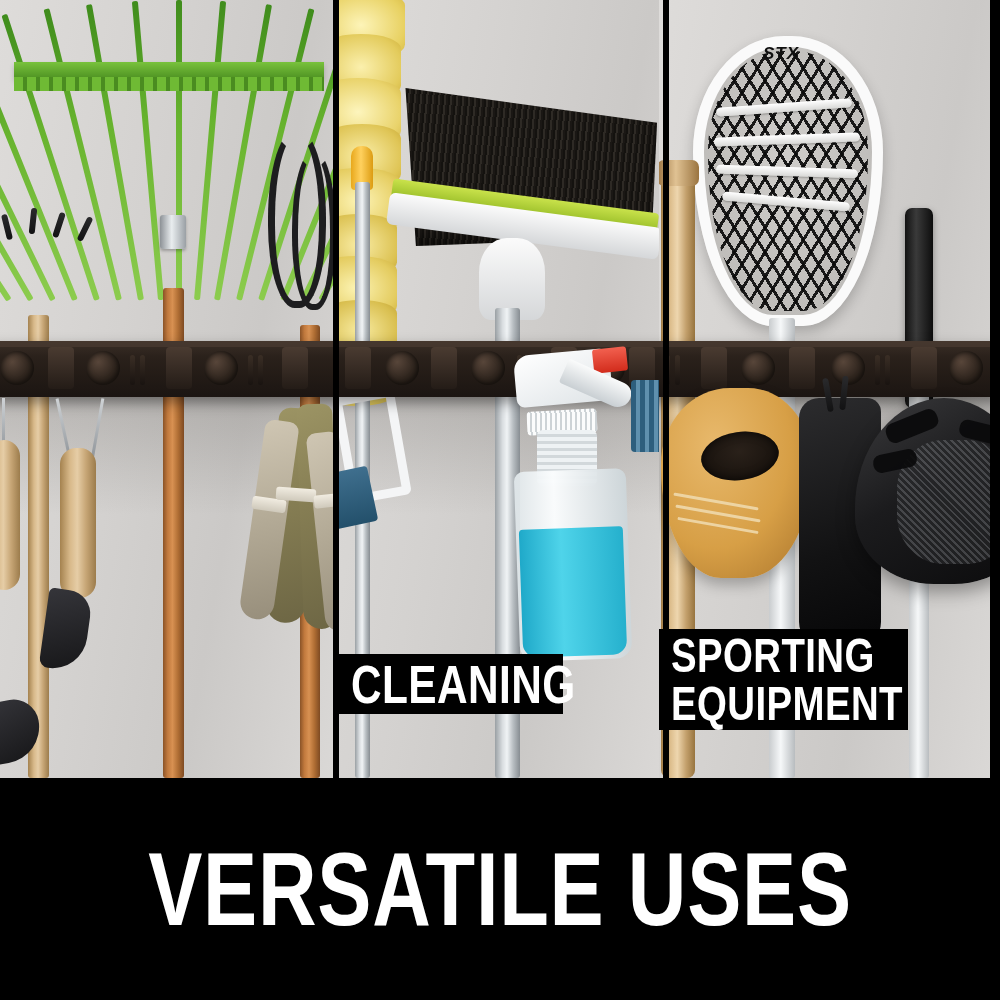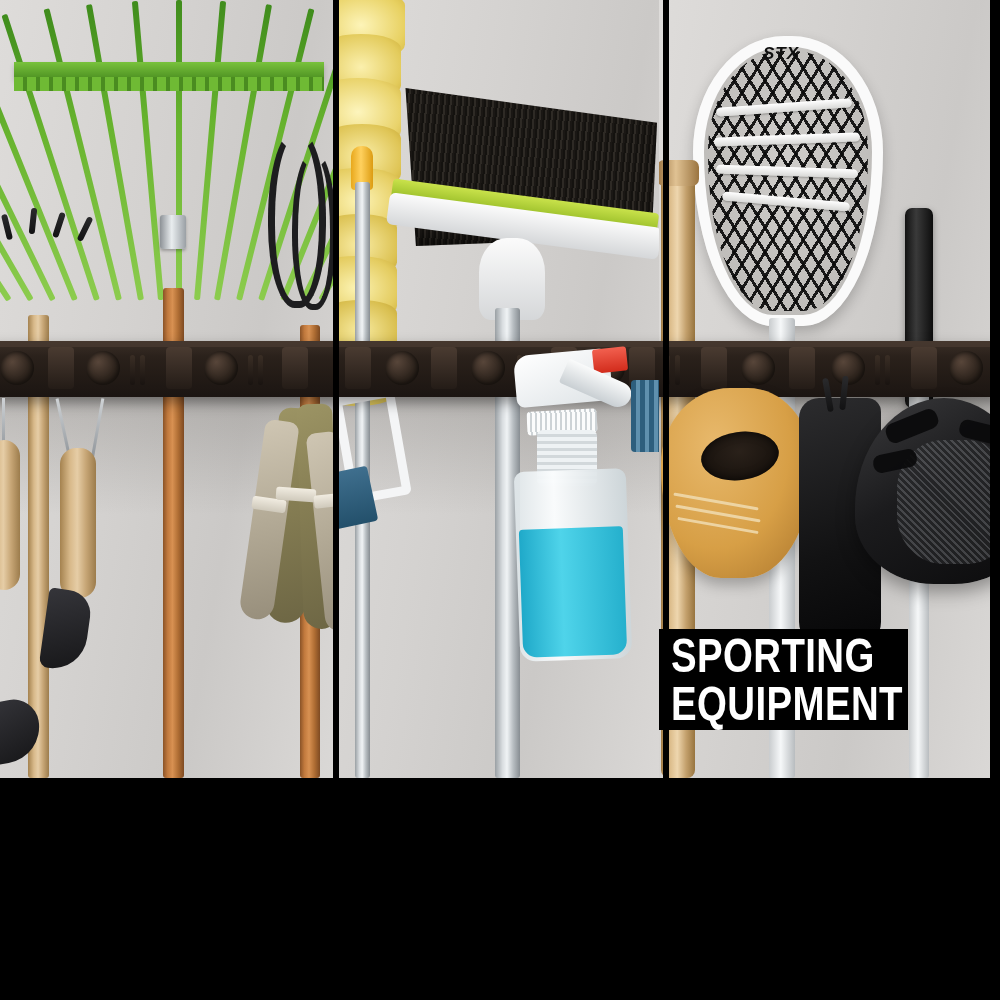--- a/index.html
+++ b/index.html
@@ -294,20 +294,23 @@
         <div class="trigger-lever" style="left:222px; top:372px; width:72px; height:26px; transform:rotate(24deg);"></div>
         <div class="spray-collar" style="left:188px; top:410px; width:70px; height:24px; transform:rotate(-3deg);"></div>
         <div class="spray-neck" style="left:198px; top:430px; width:60px; height:56px; border-radius:6px;"></div>
         <div class="spray-body" style="left:178px; top:470px; width:112px; height:190px; transform:rotate(-2deg);"></div>
         <div class="spray-liquid" style="left:182px; top:528px; width:104px; height:128px; transform:rotate(-2deg);"></div>
       </div>
 
       <div style="position:absolute; left:292px; top:380px; width:32px; height:72px; border-radius:4px;
                   background:repeating-linear-gradient(90deg,#2d5e7d 0 5px,#5f90ae 5px 9px);"></div>
 
+      <div class="label-box" id="label-cleaning" style="left:-4px;">
+        <span class="label-text">CLEANING</span>
+      </div>
     </div>
 
     <div class="panel" id="panel-sporting">
       <div class="wall"></div>
       <div class="wall-shadow"></div>
 
       <div>
         <div class="lax-head" style="left:34px; top:36px; width:190px; height:290px;">
           <div class="lax-mesh"></div>
           <div class="lax-string" style="left:12px; top:56px;  width:136px; transform:rotate(-4deg);"></div>
@@ -358,14 +361,17 @@
       <div class="label-box" id="label-sporting" style="left:-4px;">
         <span class="label-text">SPORTING</span>
         <span class="label-text">EQUIPMENT</span>
       </div>
     </div>
 
     <div class="divider" id="divider-1"></div>
     <div class="divider" id="divider-2"></div>
   </div>
 
+  <div id="bottom-banner">
+    <span id="banner-headline">VERSATILE USES</span>
+  </div>
 
 </div>
 
 </body></html>

